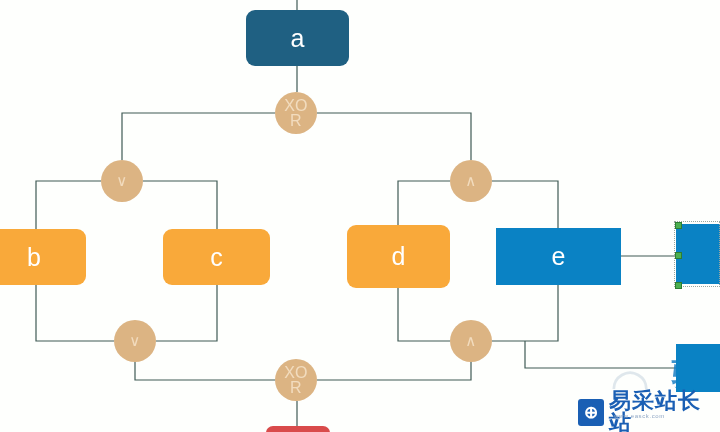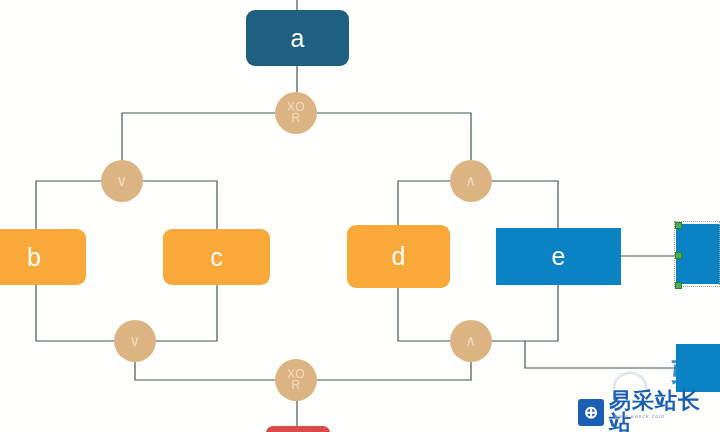--- a/index.html
+++ b/index.html
@@ -40,21 +40,21 @@
 
   
   .gate {
     position: absolute;
     border-radius: 50%;
     display: flex;
     align-items: center;
     justify-content: center;
     text-align: center;
     color: #f6e3c9;
-    font-size: 12px;
+    font-size: 16px;
     line-height: 0.95;
     letter-spacing: 0.3px;
     box-sizing: border-box;
   }
   .gate.big { font-size: 15px; }
   .gate-label { display: block; white-space: pre-line; opacity: .85; }
 
   
   .handle {
     position: absolute;

